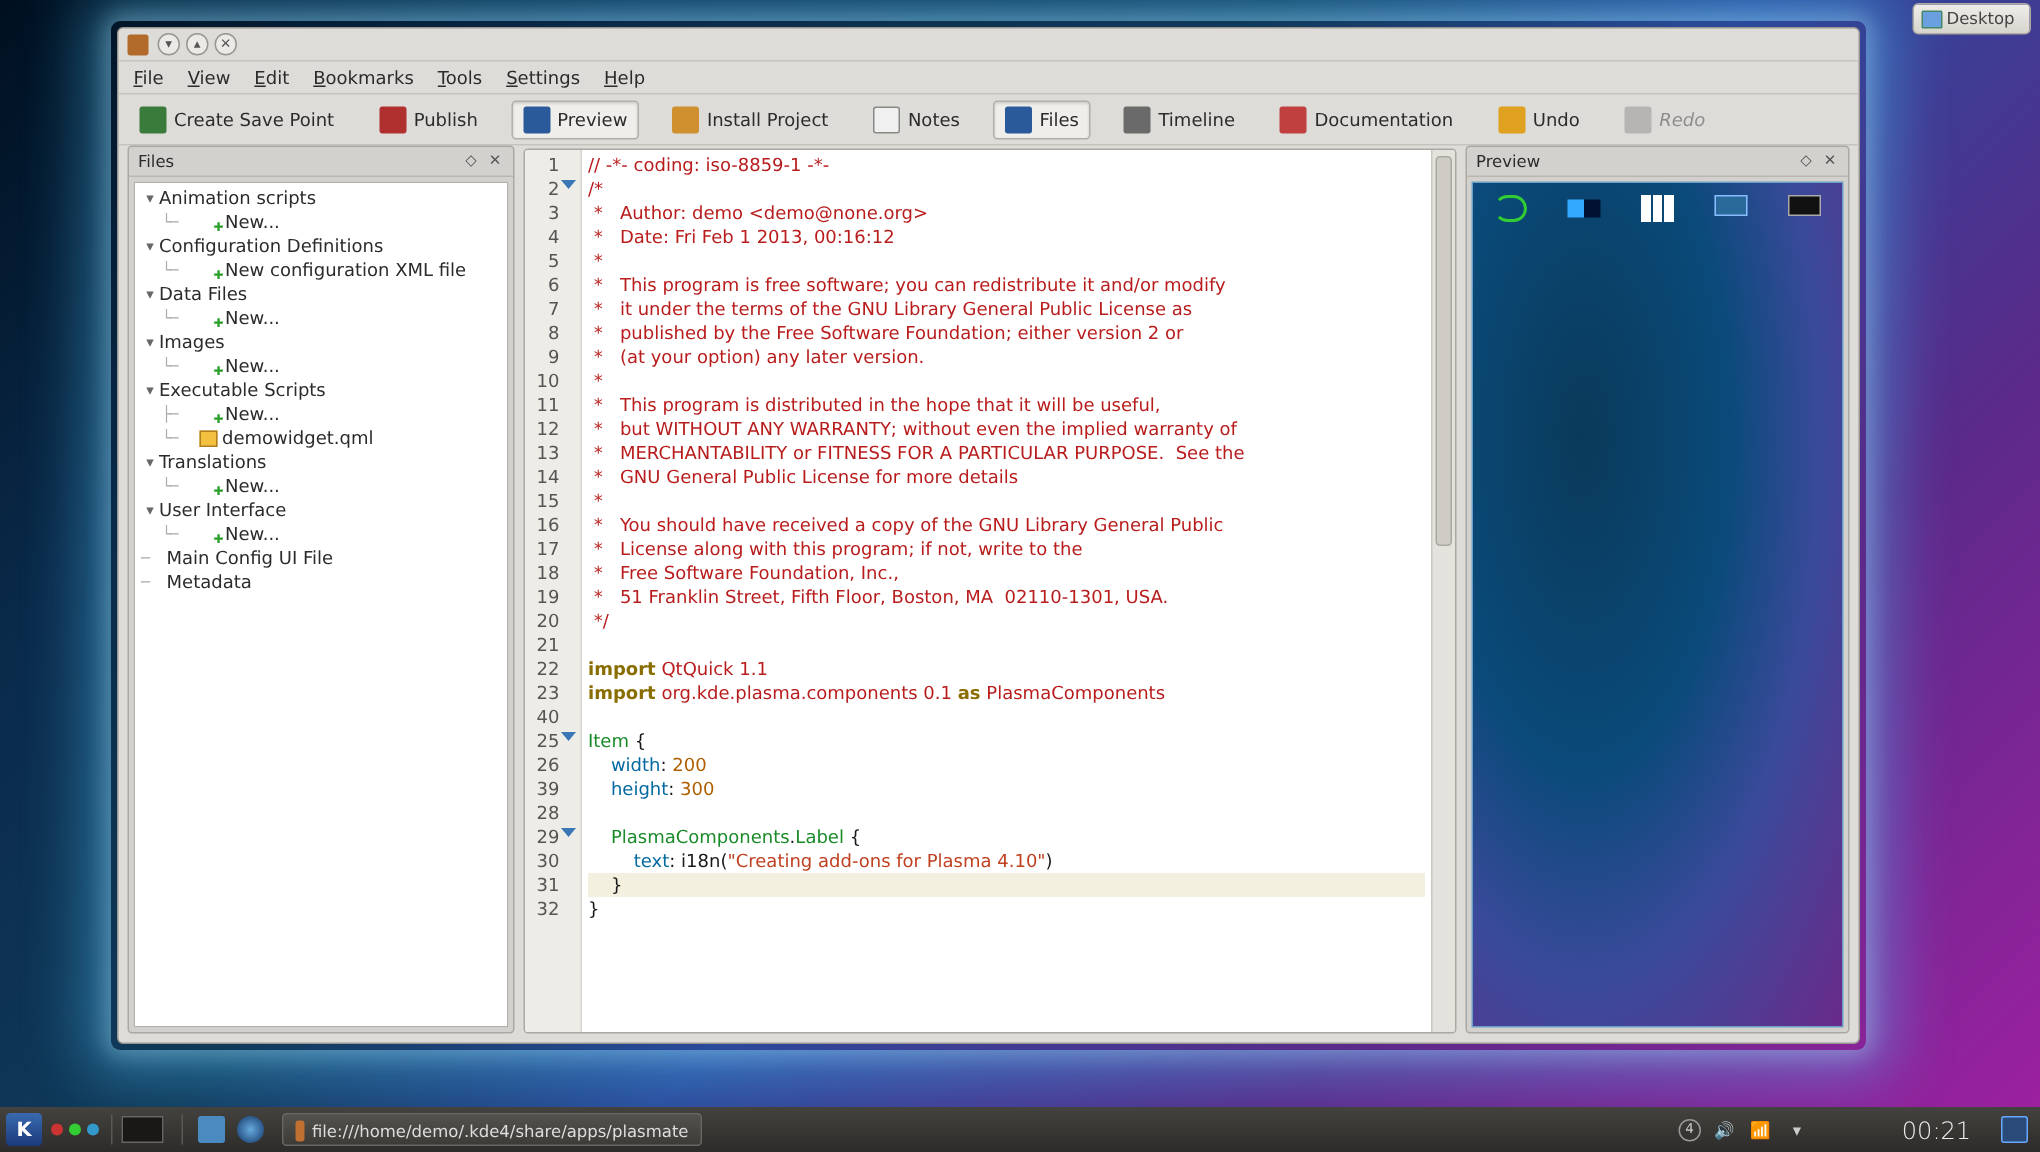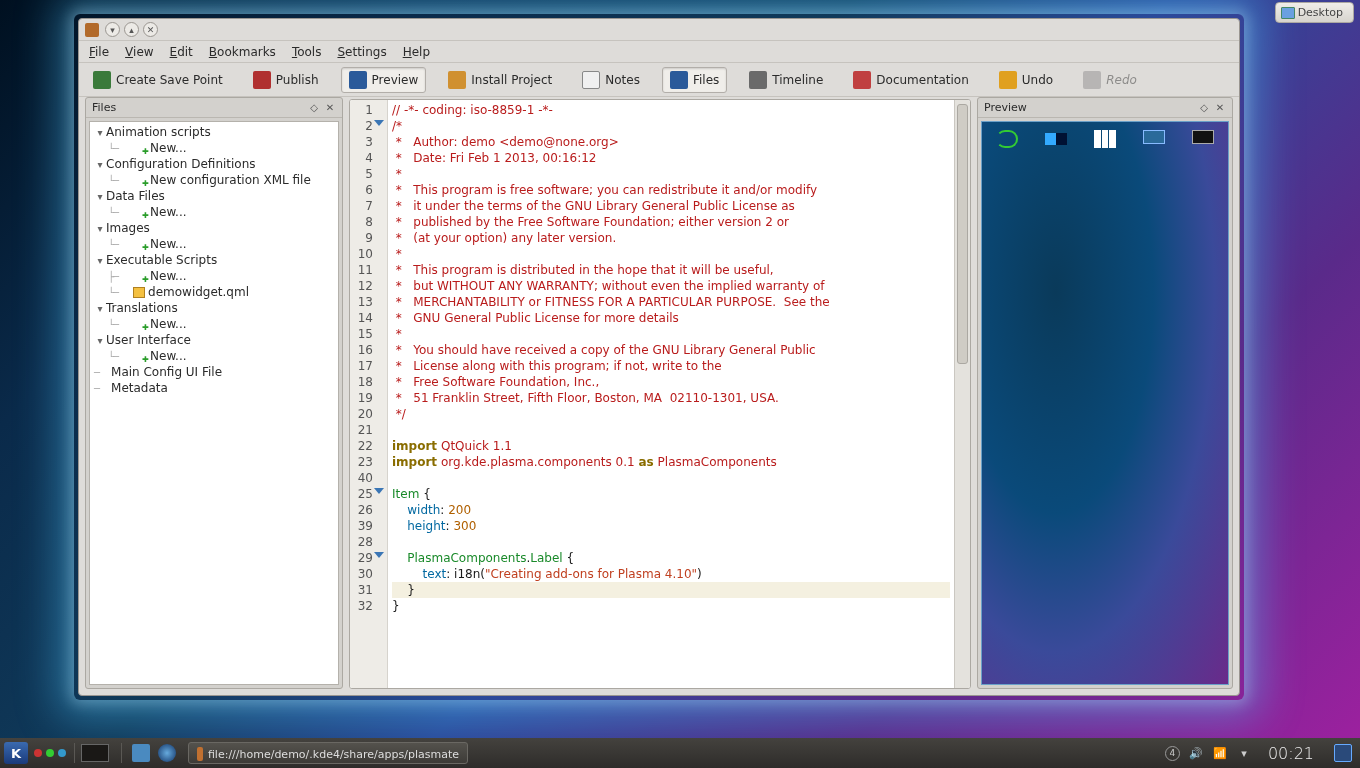--- a/index.html
+++ b/index.html
@@ -59,21 +59,21 @@
 .taskbar .kicon { width:24px; height:22px; background:linear-gradient(#3a6ab0,#1a3a7a); border-radius:3px; display:flex; align-items:center; justify-content:center; color:#fff; font-weight:bold; font-size:13px; margin-right:4px; }
 .taskbar .dot { width:8px; height:8px; border-radius:4px; margin:0 2px; }
 .taskbar .sep { width:1px; height:20px; background:#5a5854; margin:0 6px; }
 .taskbar .pager { width:28px; height:18px; background:#1a1816; border:1px solid #666; margin-right:6px; }
 .taskbar .t-ic { width:18px; height:18px; margin:0 4px; border-radius:2px; }
 .taskbar .task { display:flex; align-items:flex-end; background:linear-gradient(#54524d,#3d3b37); border:1px solid #6a6863; border-radius:3px; padding:2px 8px; height:22px; gap:5px; max-width:280px; }
 .taskbar .task .ic { width:14px; height:14px; background:#c07030; border-radius:2px; }
 .taskbar .tray { margin-left:auto; display:flex; align-items:center; gap:8px; }
 .taskbar .tr { width:16px; height:16px; display:flex; align-items:center; justify-content:center; color:#ccc; }
 .taskbar .tr.circ { border:1px solid #999; border-radius:8px; font-size:9px; width:15px; height:15px; }
-.taskbar .clock { font-size:16px; color:#eee; padding:0 8px; font-weight:300; }
+.taskbar .clock { font-size:16px; color:#eee; padding:0 8px; font-weight:300;margin-left:46px; }
 </style>
 </head>
 <body>
 
 <div class="shadow-wrap"></div>
 
 <div class="desktop-btn">Desktop</div>
 
 <div class="window">
   <div class="titlebar">

